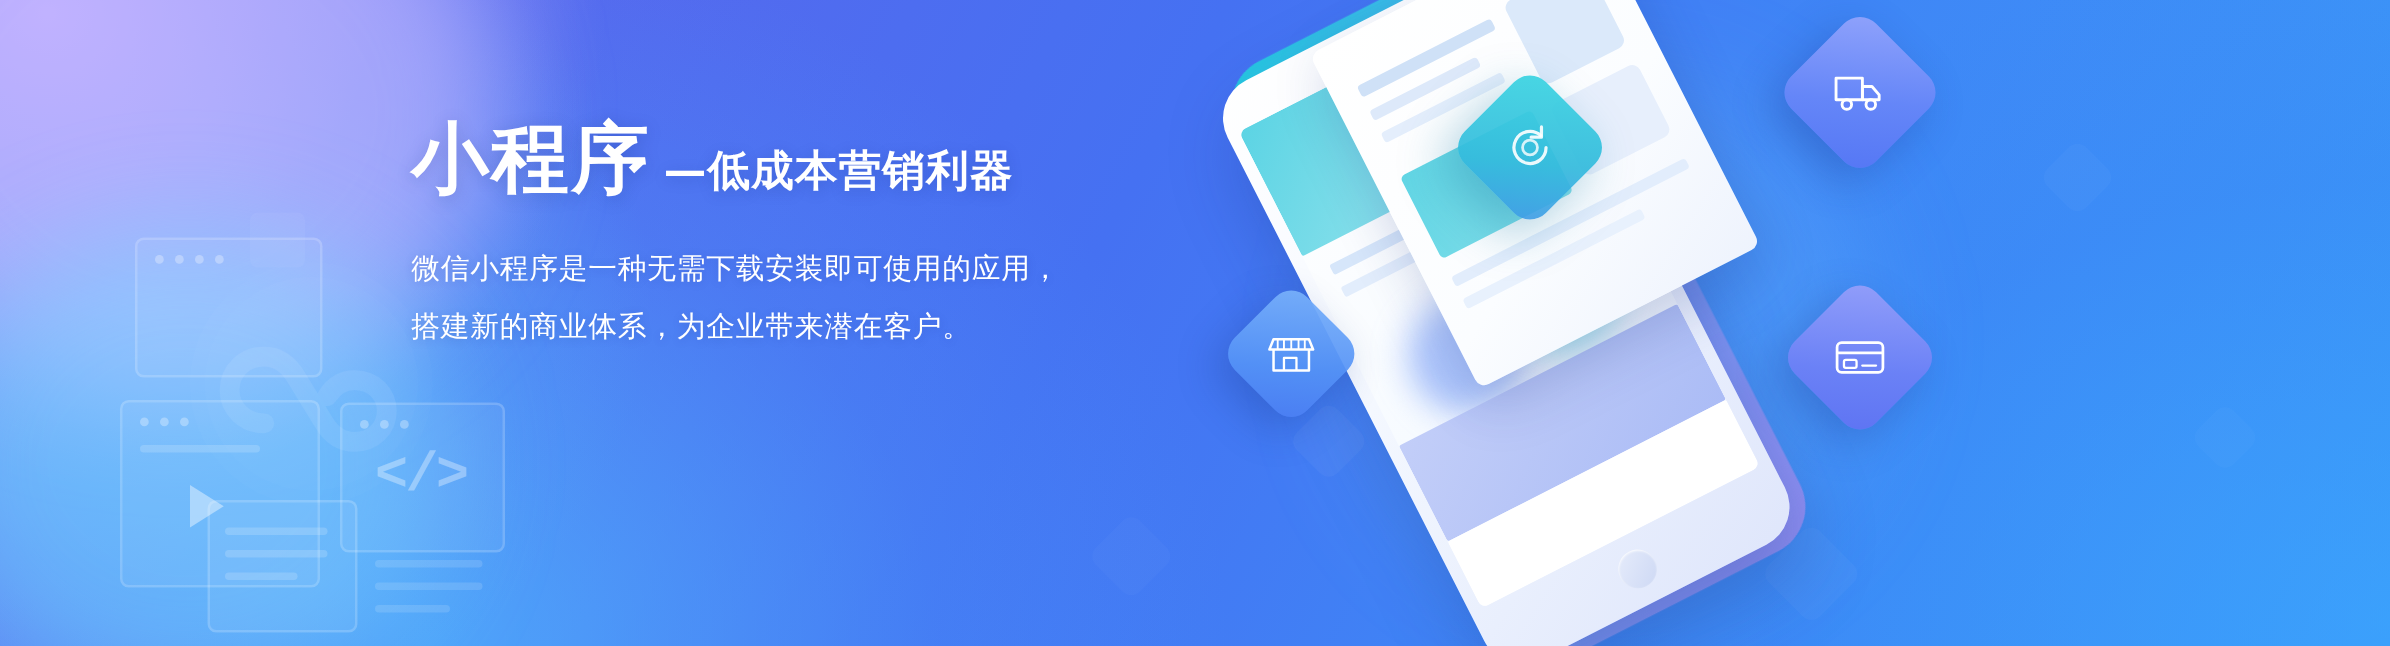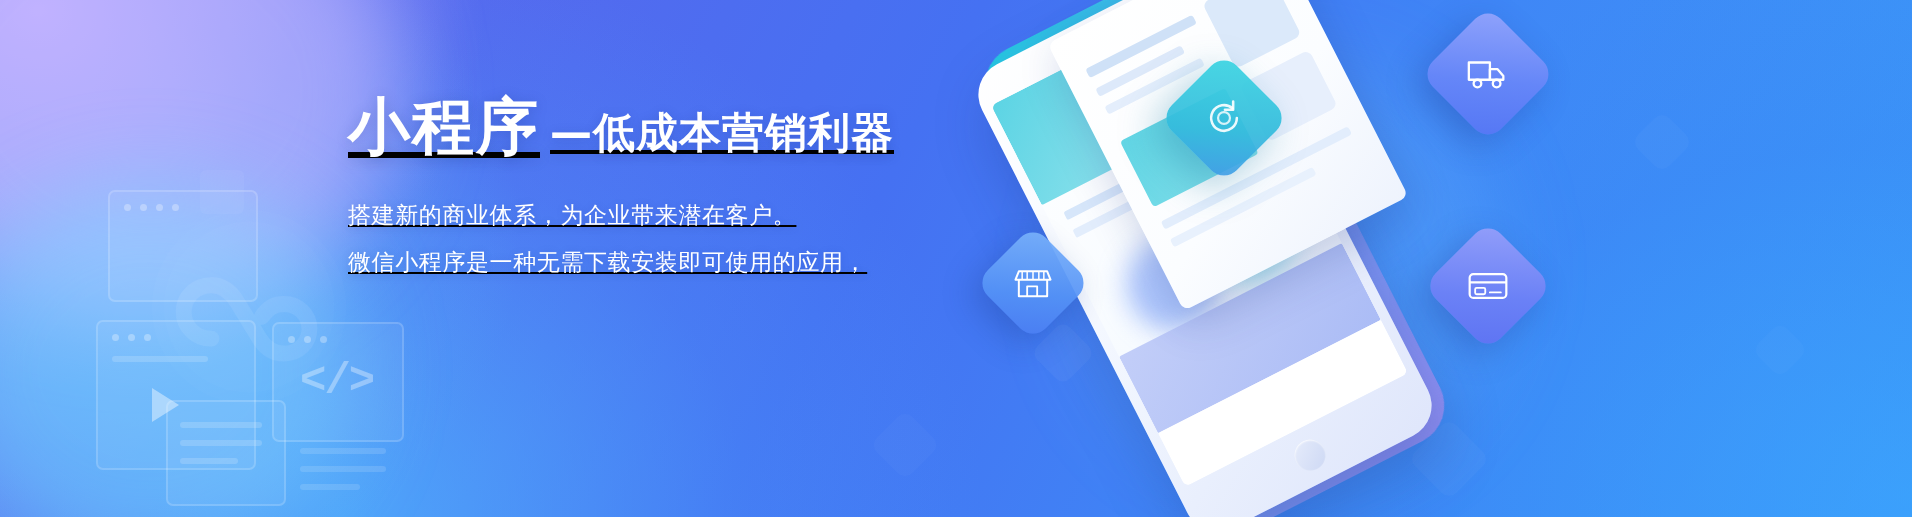--- a/index.html
+++ b/index.html
@@ -32,30 +32,30 @@
   .wm-dots{position:absolute;display:flex;gap:9px;pointer-events:none;}
   .wm-dots i{width:7px;height:7px;border-radius:50%;background:rgba(255,255,255,0.30);display:block;}
   .wm-bar{position:absolute;border-radius:3px;background:rgba(255,255,255,0.17);pointer-events:none;}
   .wm-play{position:absolute;width:0;height:0;border-style:solid;
            border-width:17px 0 17px 27px;border-color:transparent transparent transparent rgba(255,255,255,0.42);
            pointer-events:none;}
   .wm-code{position:absolute;color:rgba(255,255,255,0.34);font-size:44px;font-weight:700;
            font-family:"Liberation Mono","DejaVu Sans Mono",monospace;letter-spacing:-2px;pointer-events:none;}
 
   
-  .copy{position:absolute;left:348px;top:96px;width:620px;z-index:40;text-decoration:underline;}
+  .copy{position:absolute;left:329px;top:96px;width:620px;z-index:40;}
   .headline{display:flex;align-items:flex-end;white-space:nowrap;}
   .headline .main{
     font-family:"DejaVu Sans","Liberation Sans",sans-serif;
     font-size:62px;font-weight:700;color:#ffffff;line-height:1;
     letter-spacing:2px;text-shadow:0 2px 14px rgba(20,40,120,.22);
   }
   .headline .tag{
     font-family:"DejaVu Sans","Liberation Sans",sans-serif;
-    font-size:42px;font-weight:700;color:#ffffff;line-height:1;
+    font-size:34px;font-weight:700;color:#ffffff;line-height:1;
     letter-spacing:1px;margin-left:10px;padding-bottom:4px;
     text-shadow:0 2px 12px rgba(20,40,120,.20);
   }
   .body-copy{margin-top:42px;}
   .body-copy p{
     margin:0 0 17px 0;font-size:23px;line-height:1.32;color:#ffffff;
     font-family:"DejaVu Sans","Liberation Sans",sans-serif;font-weight:400;
     letter-spacing:.6px;text-shadow:0 1px 8px rgba(20,40,120,.18);
   }
 
@@ -163,22 +163,22 @@
   <div class="wm-bar" style="left:300px;top:466px;width:86px;height:6px;opacity:.8;"></div>
   <div class="wm-bar" style="left:300px;top:484px;width:60px;height:6px;opacity:.8;"></div>
   <div class="rhombus" style="left:200px;top:170px;width:44px;height:44px;border-radius:6px;opacity:.8;transform:none;"></div>
 
   <div class="copy">
     <div class="headline">
       <span class="main">小程序</span>
       <span class="tag">—低成本营销利器</span>
     </div>
     <div class="body-copy">
+      <p>微信小程序是一种无需下载安装即可使用的应用，</p>
       <p>搭建新的商业体系，为企业带来潜在客户。</p>
-      <p>微信小程序是一种无需下载安装即可使用的应用，</p>
     </div>
   </div>
 
   <div class="scene">
 
     <div class="phone-wrap">
       <div class="phone-edge"></div>
       <div class="phone-body">
         <div class="phone-screen">
           <div class="scr-band" style="top:0;height:112px;background:linear-gradient(140deg,#33c9dd 0%,#5fd5e4 45%,#8fd6ef 100%);opacity:.80;"></div>

